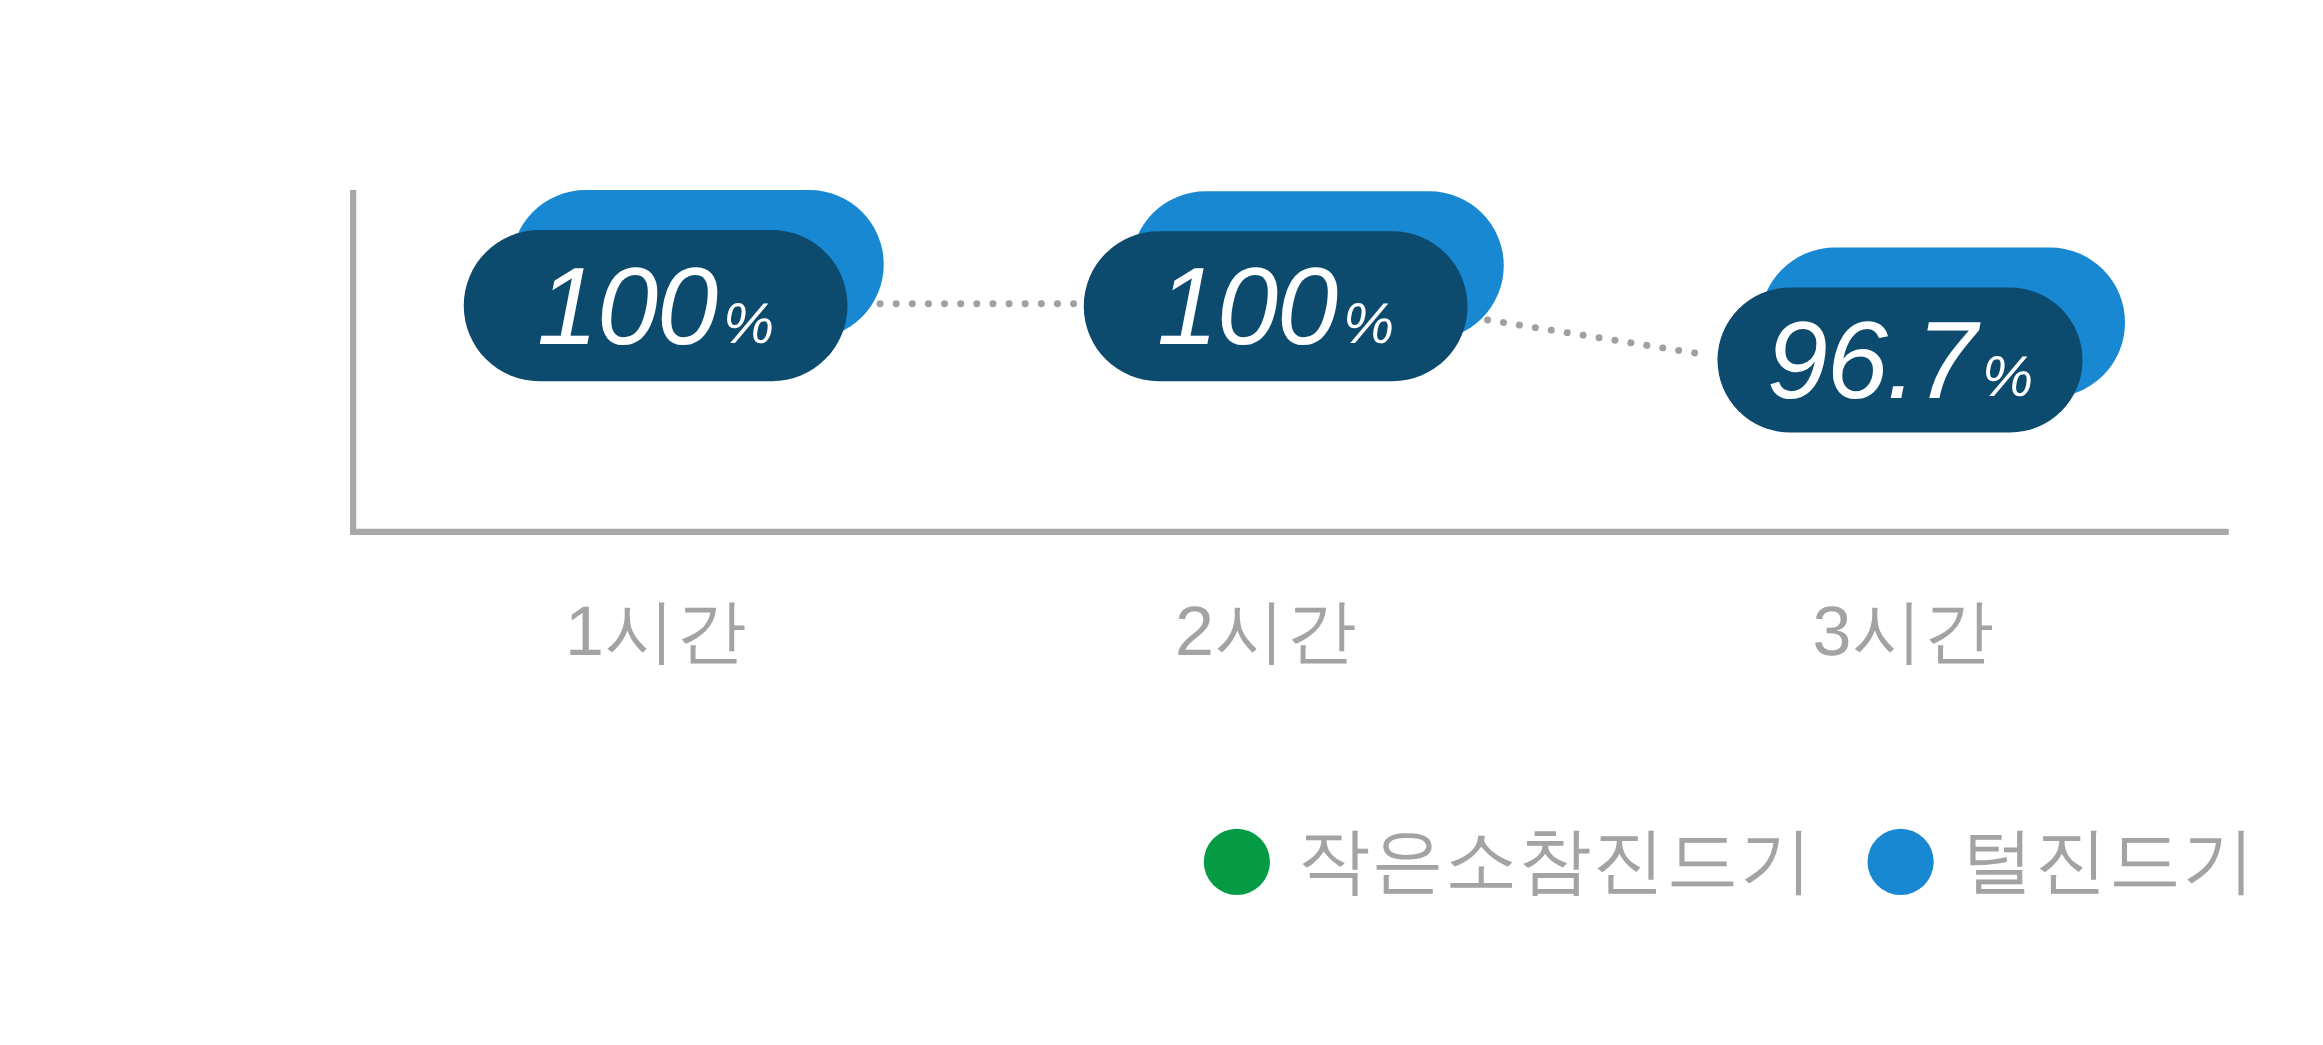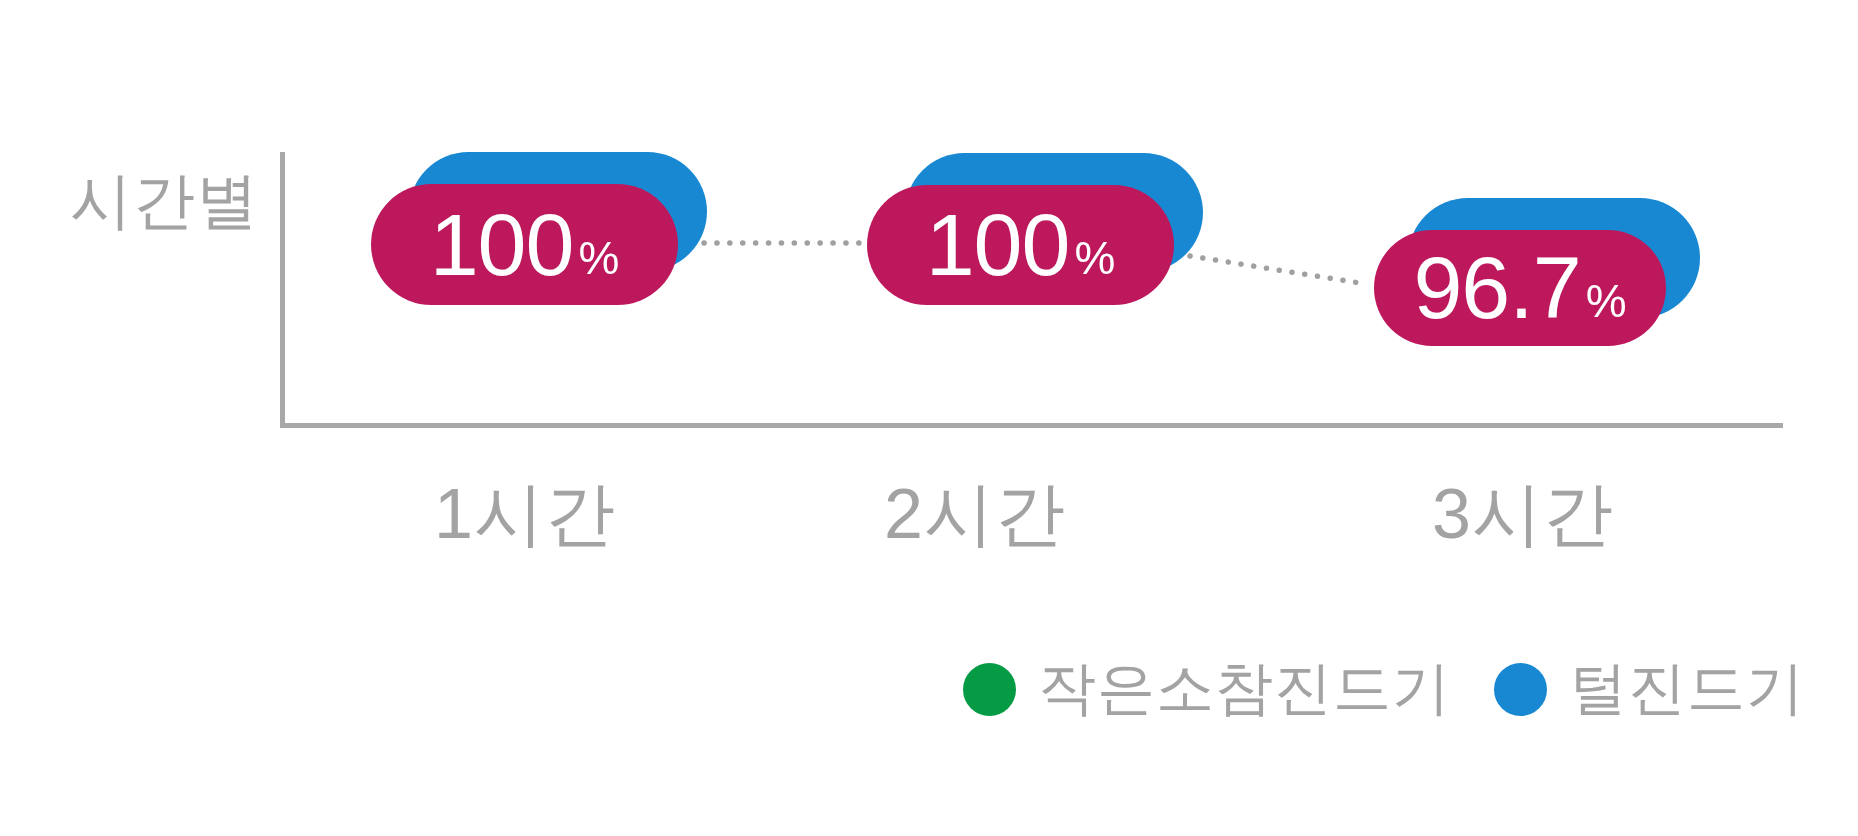--- a/index.html
+++ b/index.html
@@ -28,43 +28,44 @@
     width:1503px; height:5px; background:#a8a8a8;
   }
 
   
   svg.connectors { position:absolute; left:0; top:0; width:1858px; height:836px; }
 
   
   .pill { position:absolute; border-radius:999px; }
   .pill-blue { background:#1888d2; }
   .pill-green {
-    background:#be185d;
+    background:#0c4a6e;
     display:flex; align-items:baseline; justify-content:center;
     color:#ffffff;
+    font-style:italic;
   }
   .pill-green .num  { font-size:88px; font-weight:500; letter-spacing:-1px; line-height:1; align-self:center; }
   .pill-green .unit { font-size:46px; font-weight:500; margin-left:5px; align-self:center; padding-top:26px; }
 
   .g1-blue  { left:409px;  top:152px; width:298px; height:119px; }
   .g1-green { left:371px;  top:184px; width:307px; height:121px; }
   .g2-blue  { left:905px;  top:153px; width:298px; height:119px; }
   .g2-green { left:867px;  top:185px; width:307px; height:120px; }
   .g3-blue  { left:1408px; top:198px; width:292px; height:120px; }
   .g3-green { left:1374px; top:230px; width:292px; height:116px; }
 
   
   .x-tick {
     position:absolute; top:468px;
     transform:translateX(-50%);
-    font-size:70px; color:#a3a3a3; letter-spacing:1px;
+    font-size:56px; color:#a3a3a3; letter-spacing:1px;
     white-space:nowrap;
   }
   .x-tick-1 { left:525px; }
-  .x-tick-2 { left:975px; }
+  .x-tick-2 { left:1013px; }
   .x-tick-3 { left:1523px; }
 
   
   .legend-item {
     position:absolute; top:650px;
     display:flex; align-items:center;
     color:#a3a3a3; font-size:58px; letter-spacing:1px;
     white-space:nowrap;
   }
   .legend-1 { left:963px; }
@@ -74,21 +75,21 @@
     margin-right:22px; flex:0 0 auto;
   }
   .legend-dot-green { background:#059b45; }
   .legend-dot-blue  { background:#1888d2; }
 </style>
 </head>
 <body>
 
 <div class="stage">
 
-  <div class="y-axis-label"><span>시간별</span><br>
+  <div class="y-axis-label"><br>
 <br>
 </div>
 
   <div class="axis-line-v"></div>
   <div class="axis-line-h"></div>
 
   <svg class="connectors" viewBox="0 0 1858 836" aria-hidden="true">
     <line x1="704" y1="243" x2="862" y2="243" stroke="#a0a0a0" stroke-width="5.5" stroke-linecap="round" stroke-dasharray="0.1 12.8"></line>
     <line x1="1190" y1="256" x2="1366" y2="284" stroke="#a0a0a0" stroke-width="5.5" stroke-linecap="round" stroke-dasharray="0.1 12.8"></line>
   </svg>

